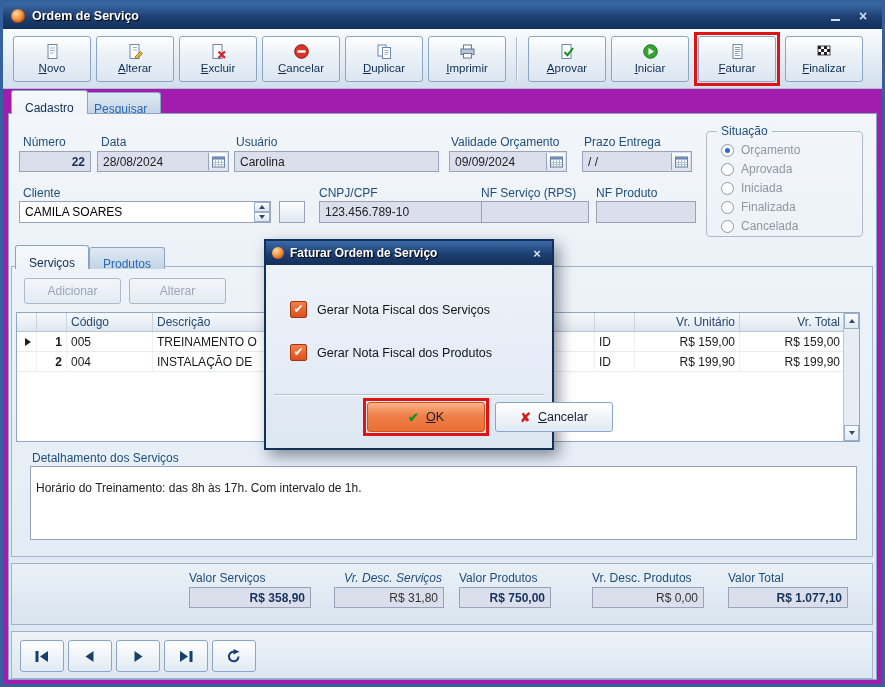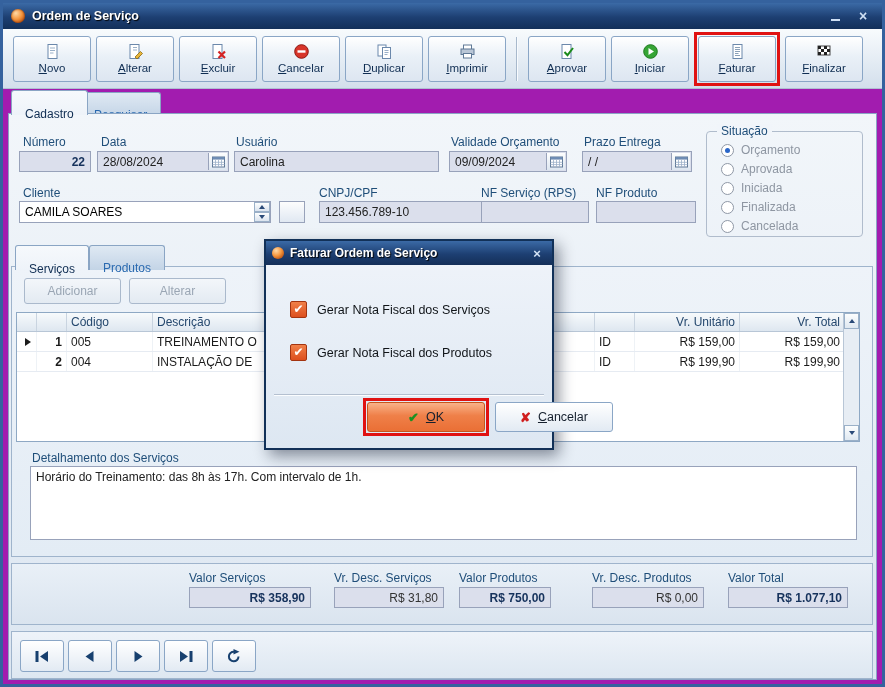--- a/index.html
+++ b/index.html
@@ -29,21 +29,21 @@
   .tbtn { width:78px; height:46px; flex:0 0 auto;
     background:linear-gradient(#ffffff,#e9f0f7 45%,#dde6f1);
     border:1px solid #8aa6c6; border-radius:3px;
     display:flex; flex-direction:column; align-items:center; justify-content:center; gap:2px; cursor:default; }
   .tbtn .lbl { display:block; font-size:11.5px; color:#0f2d52; }
   .lbl::first-letter { text-decoration:underline; }
   .tsep { width:2px; height:44px; border-left:1px solid #a8b9cc; border-right:1px solid #f8fbfe; margin:0 5px; flex:0 0 auto; }
   .hl-red { border:3px solid #e01212; padding:1px; flex:0 0 auto; }
 
   
-  .tab { position:absolute; font-size:12px; padding:12px 13px;
+  .tab { position:absolute; font-size:12px; padding:6px 13px;
     border:1px solid #8aa5c4; border-bottom:none; border-radius:3px 3px 0 0; }
   .tab.active { background:linear-gradient(#f6f9fc,#eef3f9); color:#0f2d52; z-index:3;
     height:24px; line-height:23px; }
   .tab.inactive { background:linear-gradient(#dfe9f3,#c3d4e6); color:#2a6ab0; z-index:1;
     height:22px; line-height:21px; }
 
   .page { position:absolute; left:5px; right:5px; top:110px; bottom:4px;
     border:1px solid #8aa5c4; background:linear-gradient(#f2f6fa,#dce6f1); z-index:2; }
 
   
@@ -102,21 +102,21 @@
   .c-x1{width:146px;} .c-un{width:40px;} .c-vu{width:105px;} .c-vt{width:105px;}
   .row-ind { width:0; height:0; border-top:4px solid transparent; border-bottom:4px solid transparent;
     border-left:6px solid #1c1c1c; margin-left:4px; }
   .vsb { position:absolute; top:0; right:0; bottom:0; width:16px; background:#e7edf4; border-left:1px solid #b8c6d6; }
   .sbtn { position:absolute; left:0; width:15px; height:16px;
     background:linear-gradient(#fcfdfe,#dfe8f1); border:1px solid #9ab0c8;
     display:flex; align-items:center; justify-content:center; }
 
   
   .memo { position:absolute; left:18px; top:199px; width:827px; height:74px; background:#fff;
-    border:1px solid #98a2ba; font-size:12px; color:#222; padding:3px 5px; }
+    border:1px solid #98a2ba; font-size:12px; color:#222; padding:14px 5px; }
 
   
   .summary { position:absolute; left:2px; right:3px; top:449px; height:62px;
     border:1px solid #9fb4cc; background:linear-gradient(#e9f0f7,#dae4ef); }
   .sum-val { position:absolute; top:23px; height:21px; background:#dbdfec; border:1px solid #98a2ba;
     font-size:12px; display:flex; align-items:center; justify-content:flex-end; padding:0 5px; color:#333; }
   .sum-val.b { font-weight:bold; color:#16325c; }
 
   
   .navbar { position:absolute; left:2px; right:3px; top:517px; height:48px;
@@ -416,21 +416,21 @@
         </div>
       </div>
 
       <span class="flabel" style="left:20px; top:184px;">Detalhamento dos Serviços</span>
       <div class="memo">Horário do Treinamento: das 8h às 17h. Com intervalo de 1h.</div>
     </div>
 
     <div class="summary">
       <span class="flabel" style="left:177px; top:7px;">Valor Serviços</span>
       <div class="sum-val b" style="left:177px; width:122px;">R$ 358,90</div>
-      <span class="flabel" style="left:322px; top:7px;">Vr. Desc. Serviços</span>
+      <span class="flabel" style="left:332px; top:7px;font-style:italic;">Vr. Desc. Serviços</span>
       <div class="sum-val" style="left:322px; width:110px;">R$ 31,80</div>
       <span class="flabel" style="left:447px; top:7px;">Valor Produtos</span>
       <div class="sum-val b" style="left:447px; width:92px;">R$ 750,00</div>
       <span class="flabel" style="left:580px; top:7px;">Vr. Desc. Produtos</span>
       <div class="sum-val" style="left:580px; width:112px;">R$ 0,00</div>
       <span class="flabel" style="left:716px; top:7px;">Valor Total</span>
       <div class="sum-val b" style="left:716px; width:120px;">R$ 1.077,10</div>
     </div>
 
     <div class="navbar">

